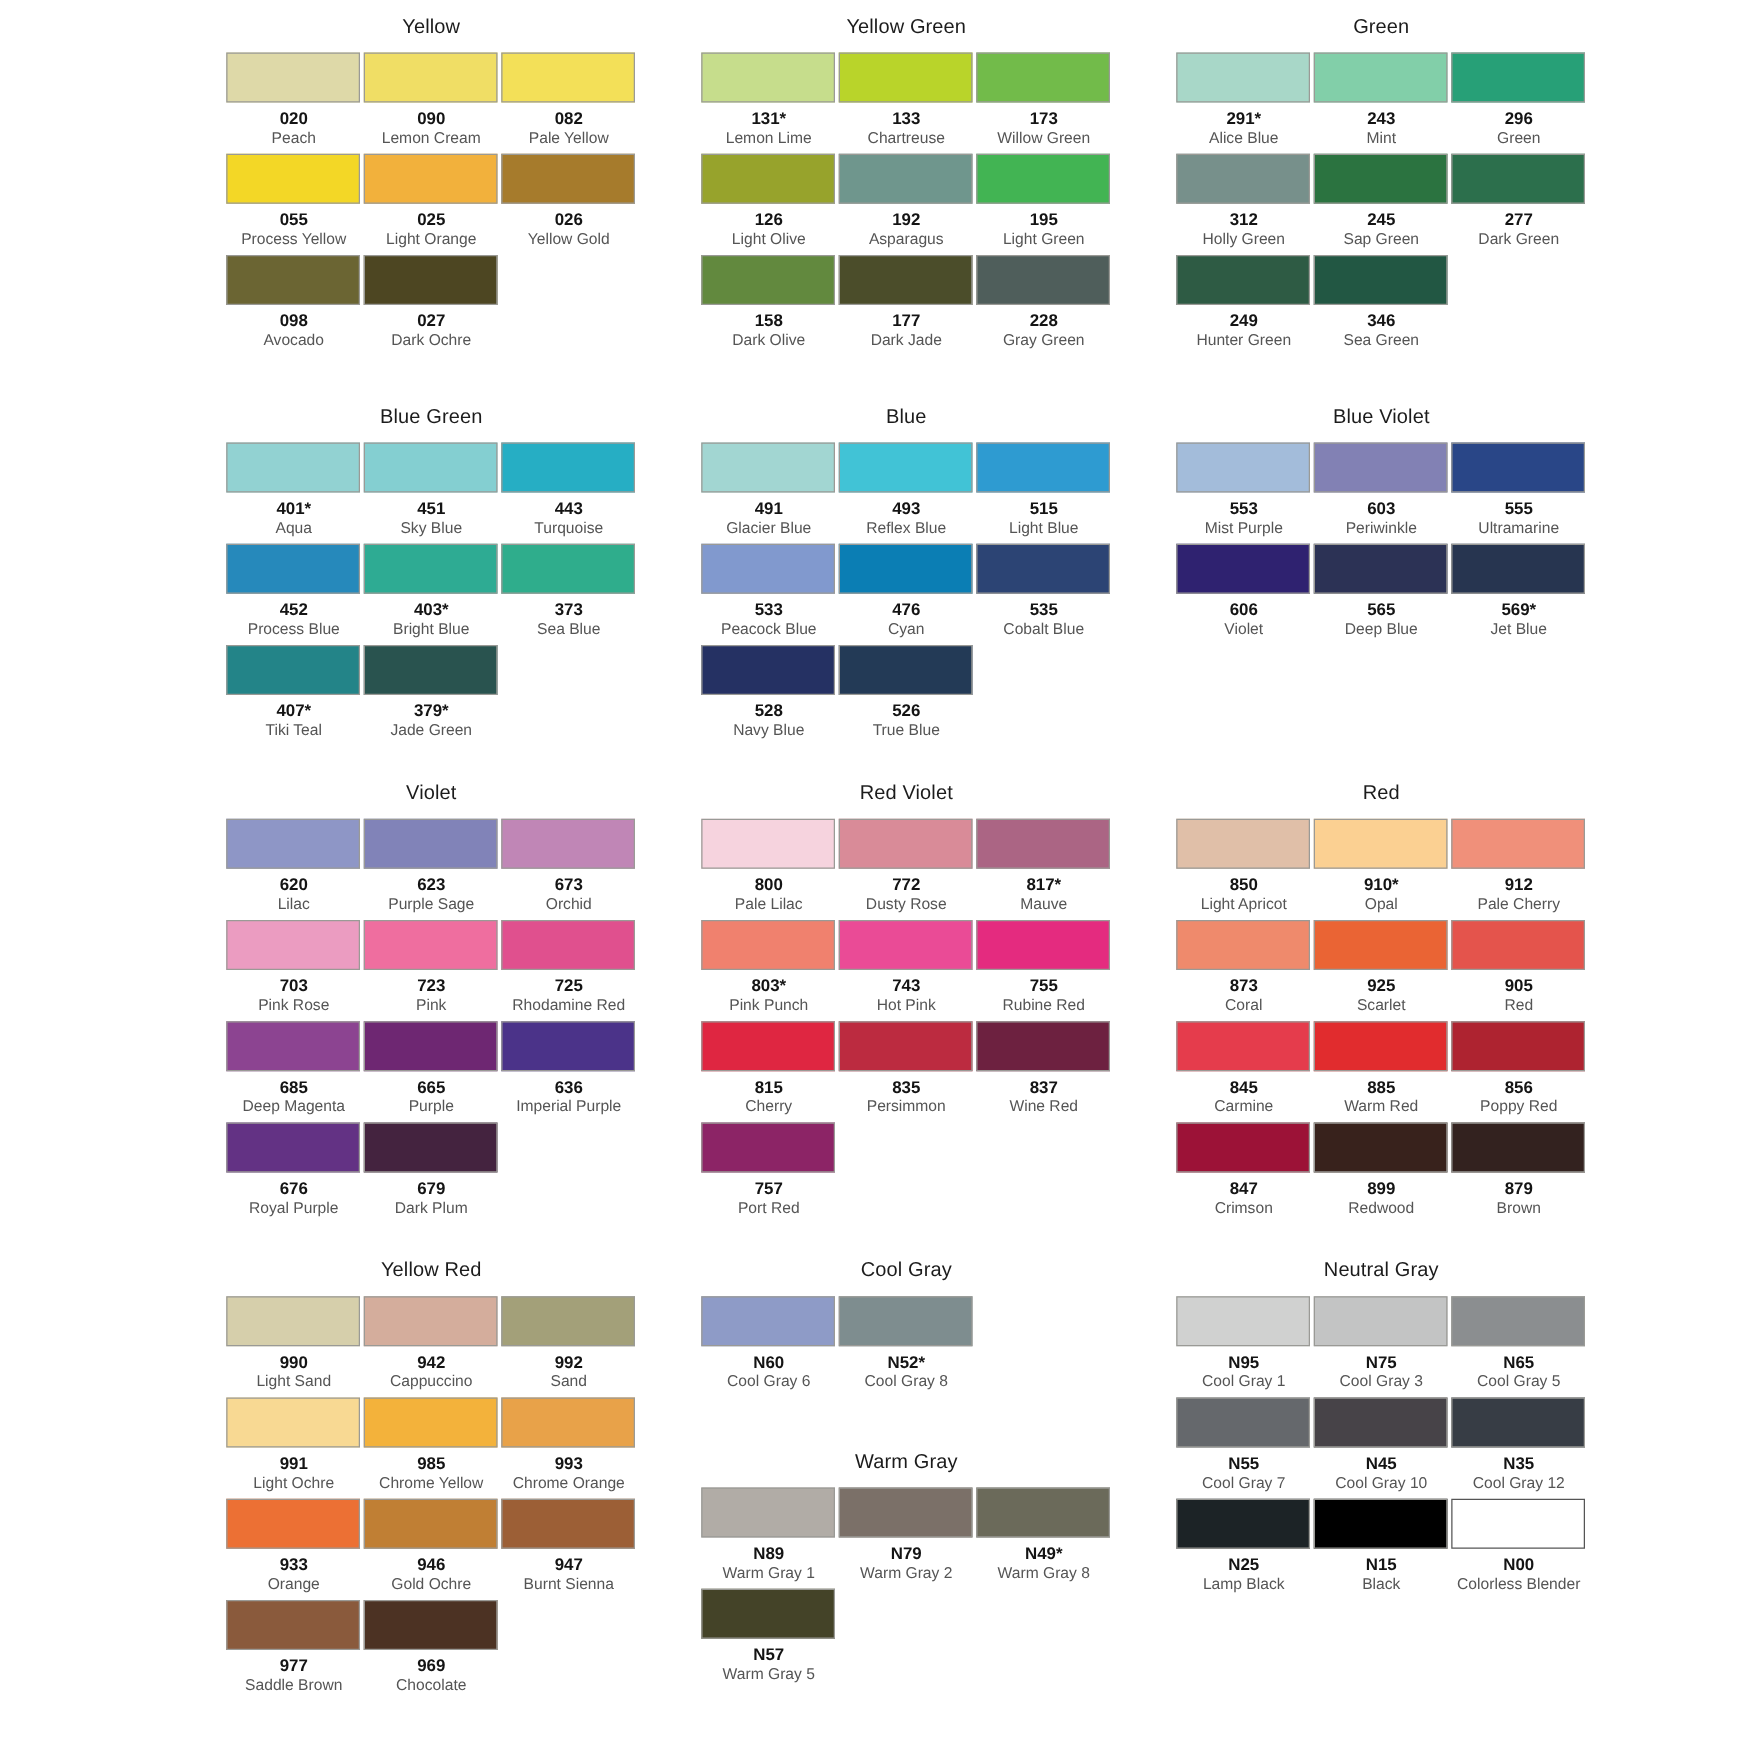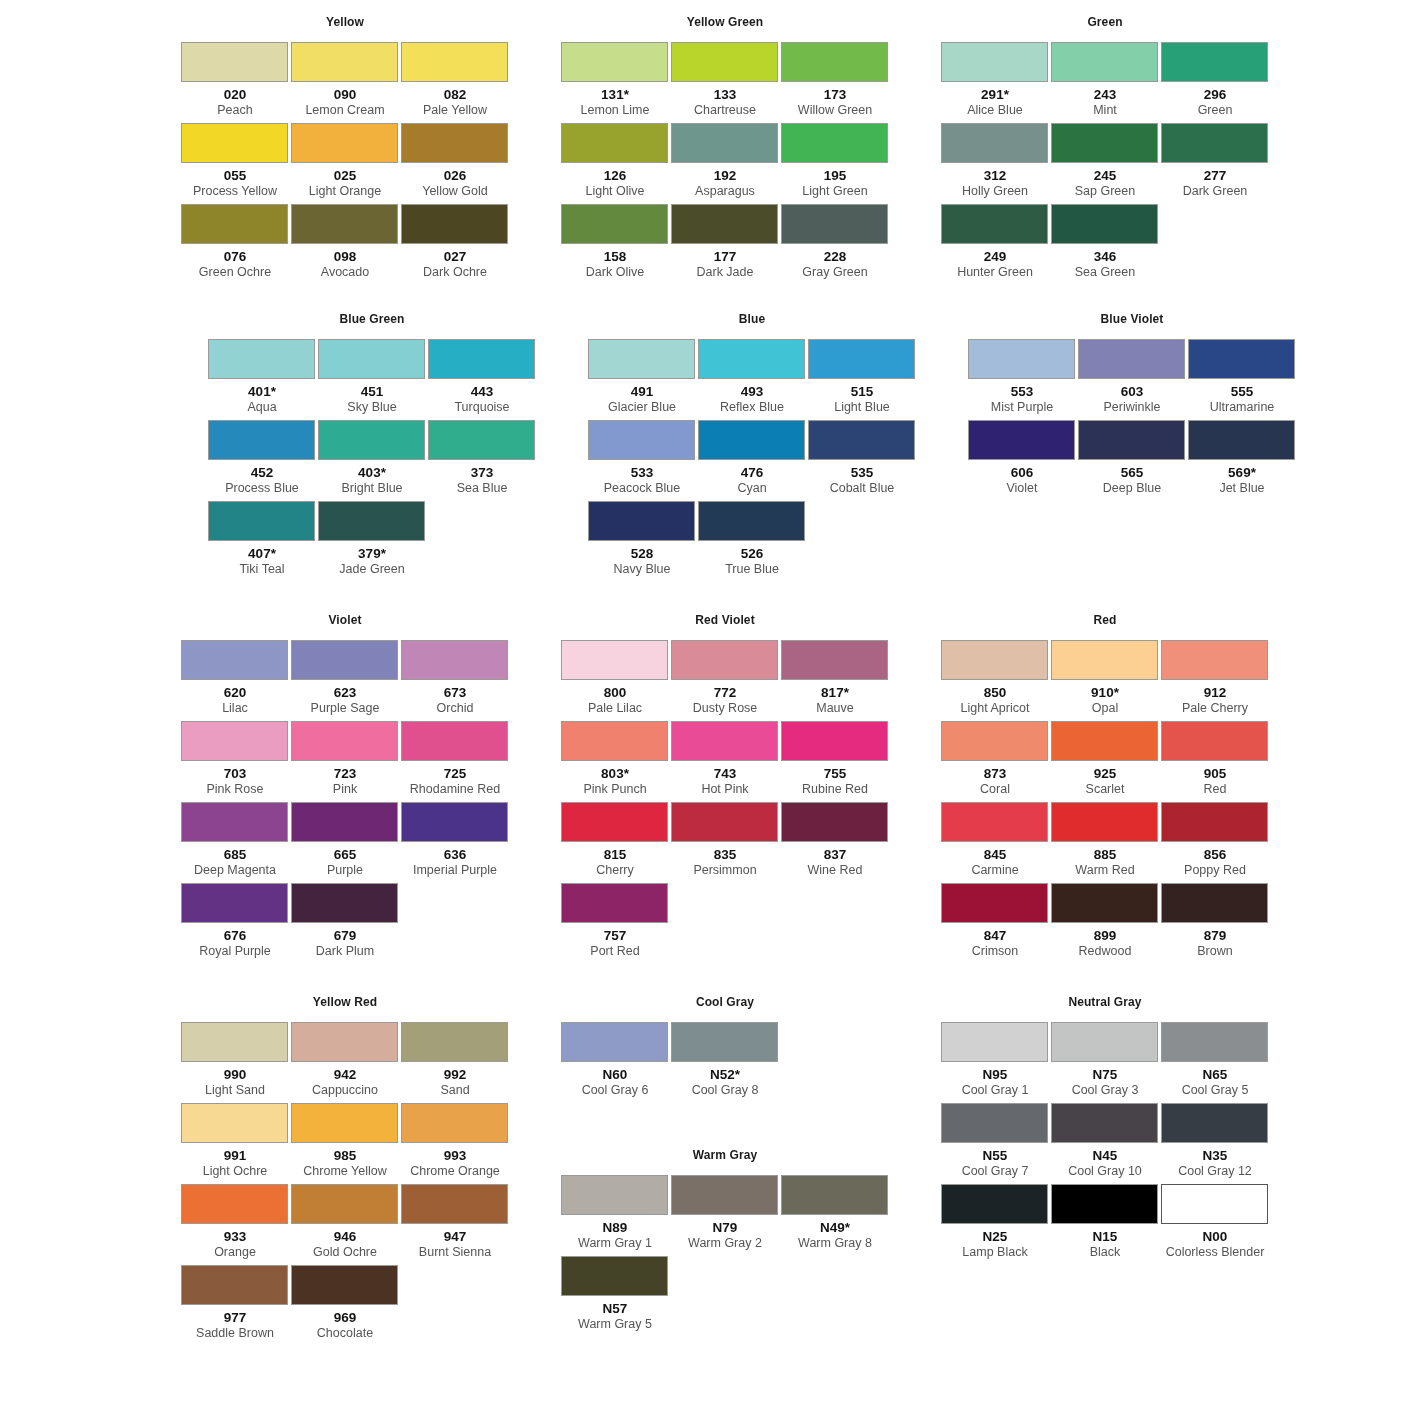--- a/index.html
+++ b/index.html
@@ -25,22 +25,22 @@
     width: 1406px;
   }
   .col {
     width: 380px;
     flex: 0 0 380px;
     padding-left: 10px;
   }
   .col.c1 { margin-left: 150px; }
   .group-title {
     text-align: center;
-    font-size: 12px;
-    font-weight: bold;
+    font-size: 16px;
+    font-weight: normal;
     color: #1c1c1c;
     letter-spacing: .1px;
     width: 330px;
     margin: 0 auto 10px auto;
     line-height: 20px;
   }
   .swatch-grid {
     display: grid;
     grid-template-columns: repeat(3, 110px);
     column-gap: 0px;
@@ -77,21 +77,21 @@
     font-weight: normal;
     color: #555555;
     text-align: center;
     line-height: 15px;
     white-space: nowrap;
   }
   .cname.wrap { white-space: normal; }
   .cell.empty .code,
   .cell.empty .cname { visibility: hidden; }
   .band-1 { margin-top: 6px; }
-  .band-2 { margin-top: 24px; padding-left: 27px; }
+  .band-2 { margin-top: 39px; }
   .band-3 { margin-top: 28px; }
   .band-4 { margin-top: 28px; }
   .sub-gap { height: 42px; }
 </style>
 </head>
 <body>
 
 <div class="sheet">
   <div id="bands-root">
       <div class="band band-1">
@@ -122,25 +122,20 @@
               <span class="chip" style="background: rgb(242, 177, 60);"></span>
               <div class="code">025</div>
               <div class="cname">Light Orange</div>
             </div>
             <div class="cell">
               <span class="chip" style="background: rgb(166, 123, 44);"></span>
               <div class="code">026</div>
               <div class="cname">Yellow Gold</div>
             </div>
             <div class="cell">
-              <span class="chip" style="background: rgb(142, 132, 41);"></span>
-              <div class="code">076</div>
-              <div class="cname">Green Ochre</div>
-            </div>
-            <div class="cell">
               <span class="chip" style="background: rgb(107, 101, 51);"></span>
               <div class="code">098</div>
               <div class="cname">Avocado</div>
             </div>
             <div class="cell">
               <span class="chip" style="background: rgb(77, 70, 34);"></span>
               <div class="code">027</div>
               <div class="cname">Dark Ochre</div>
             </div>
           </div>

